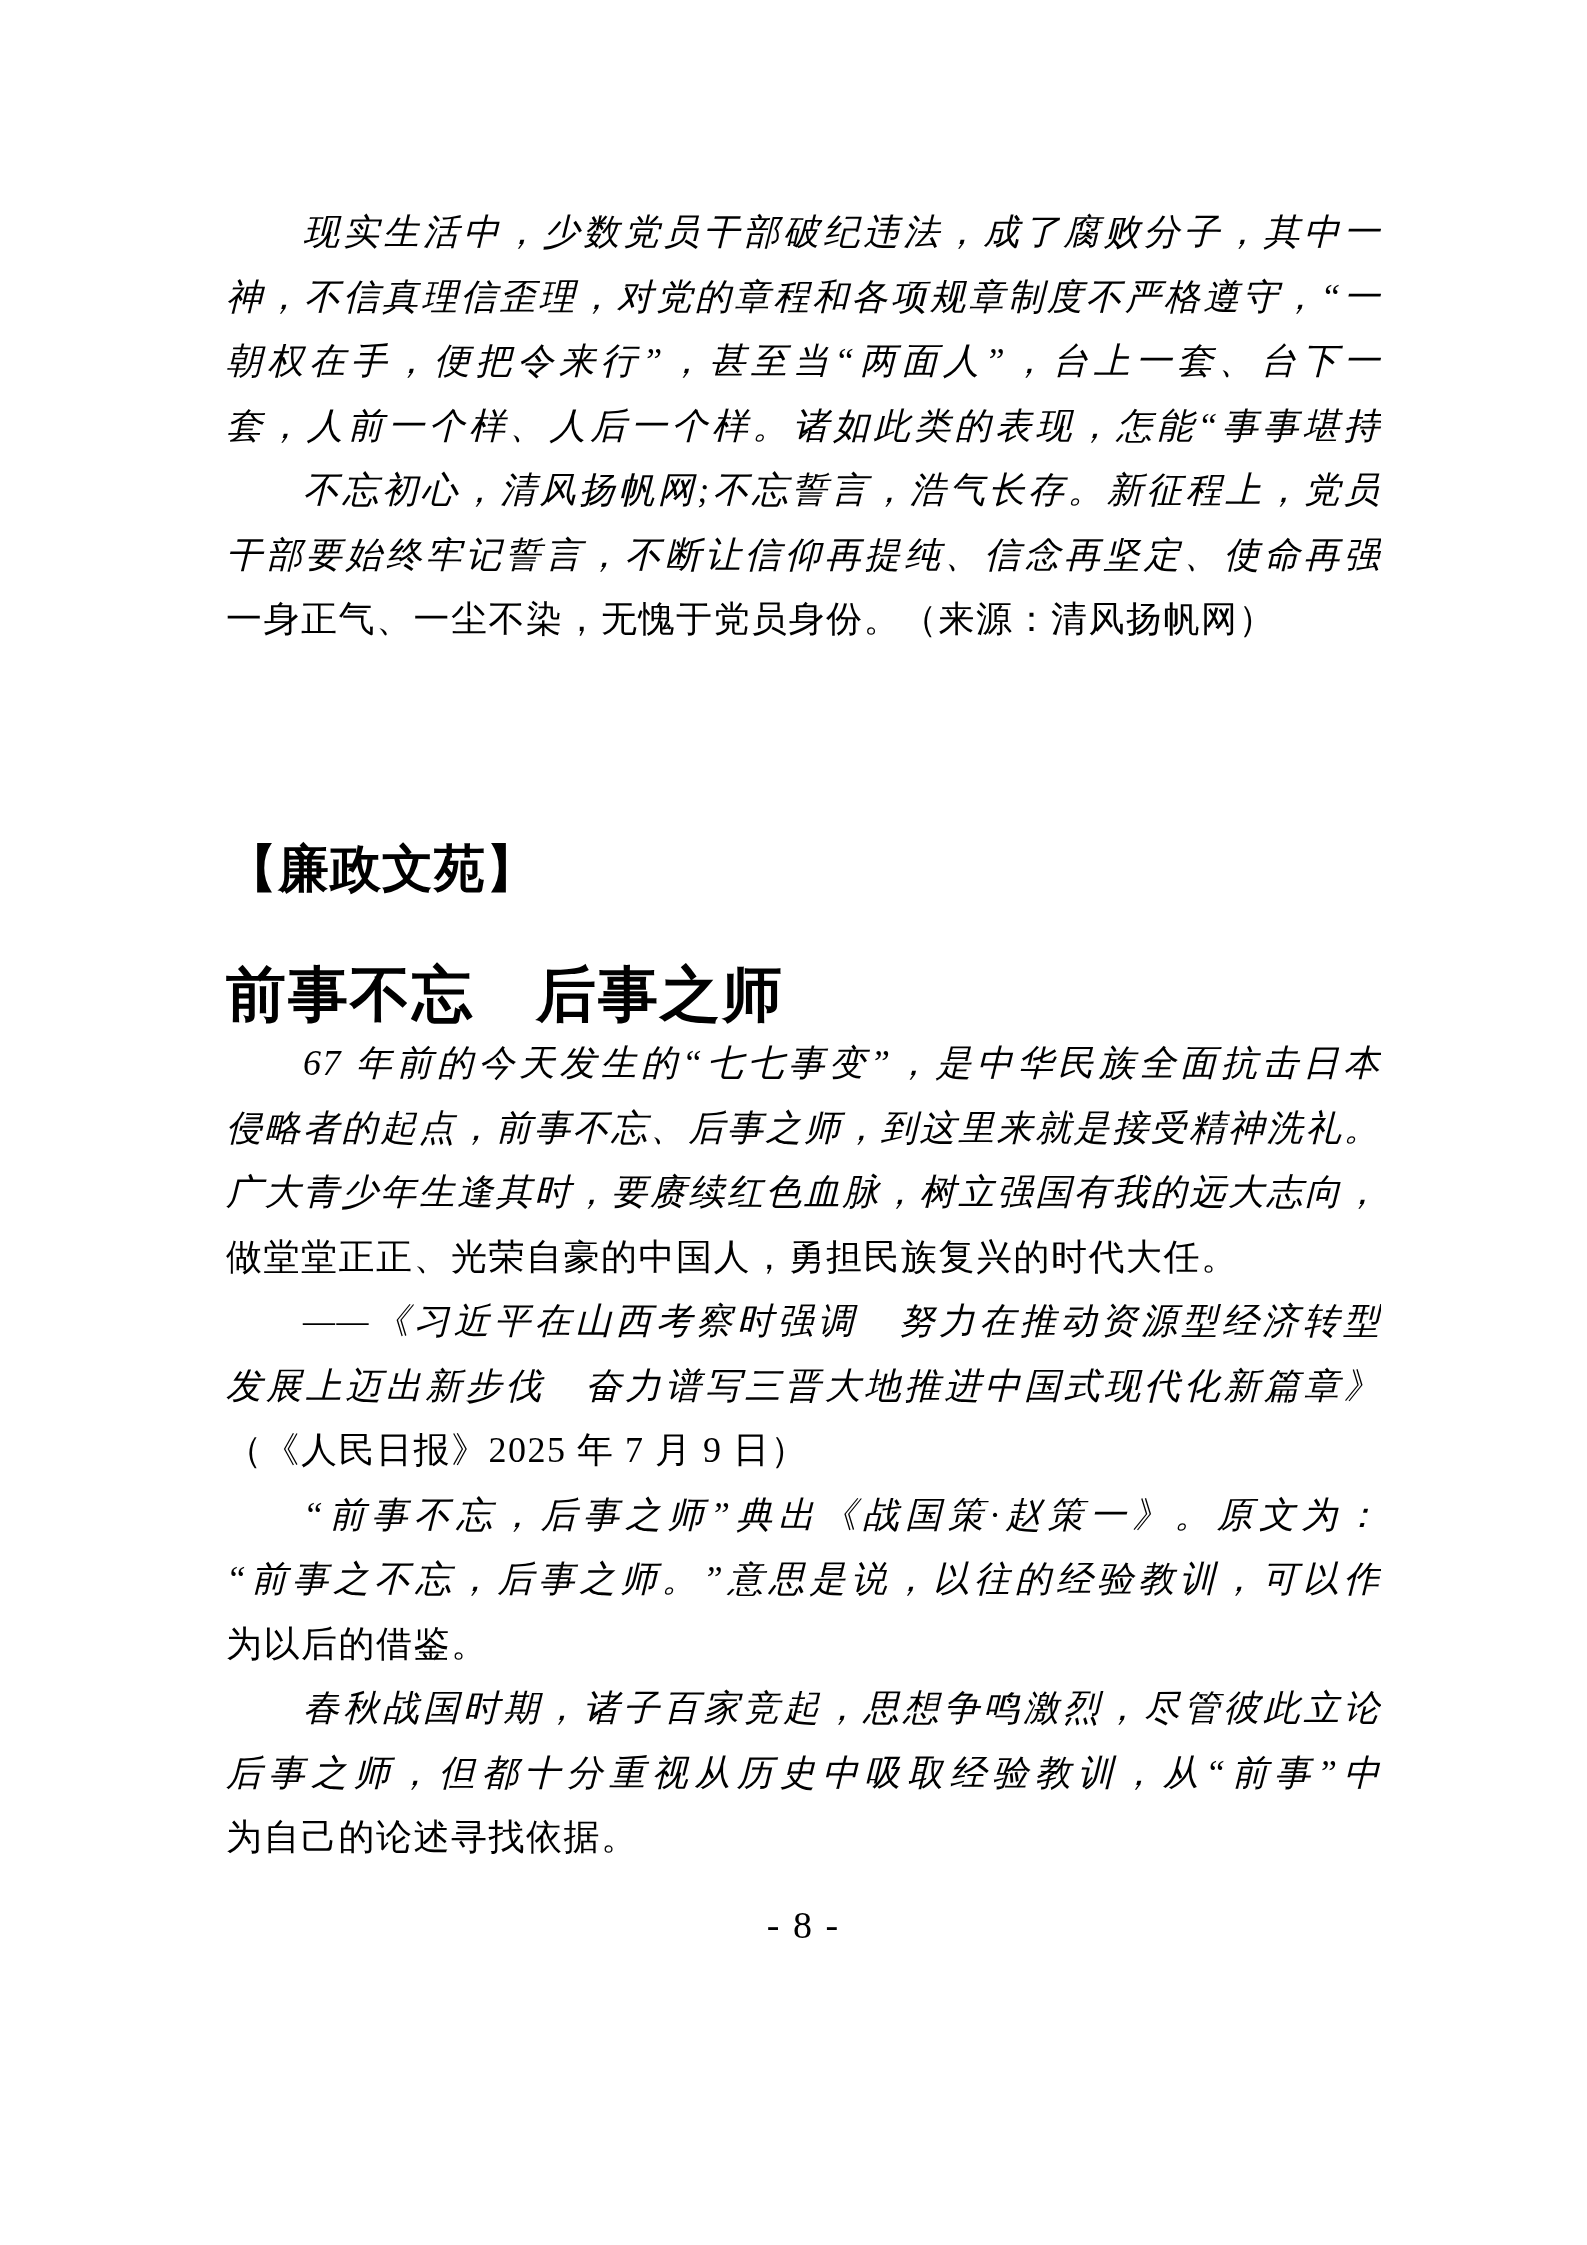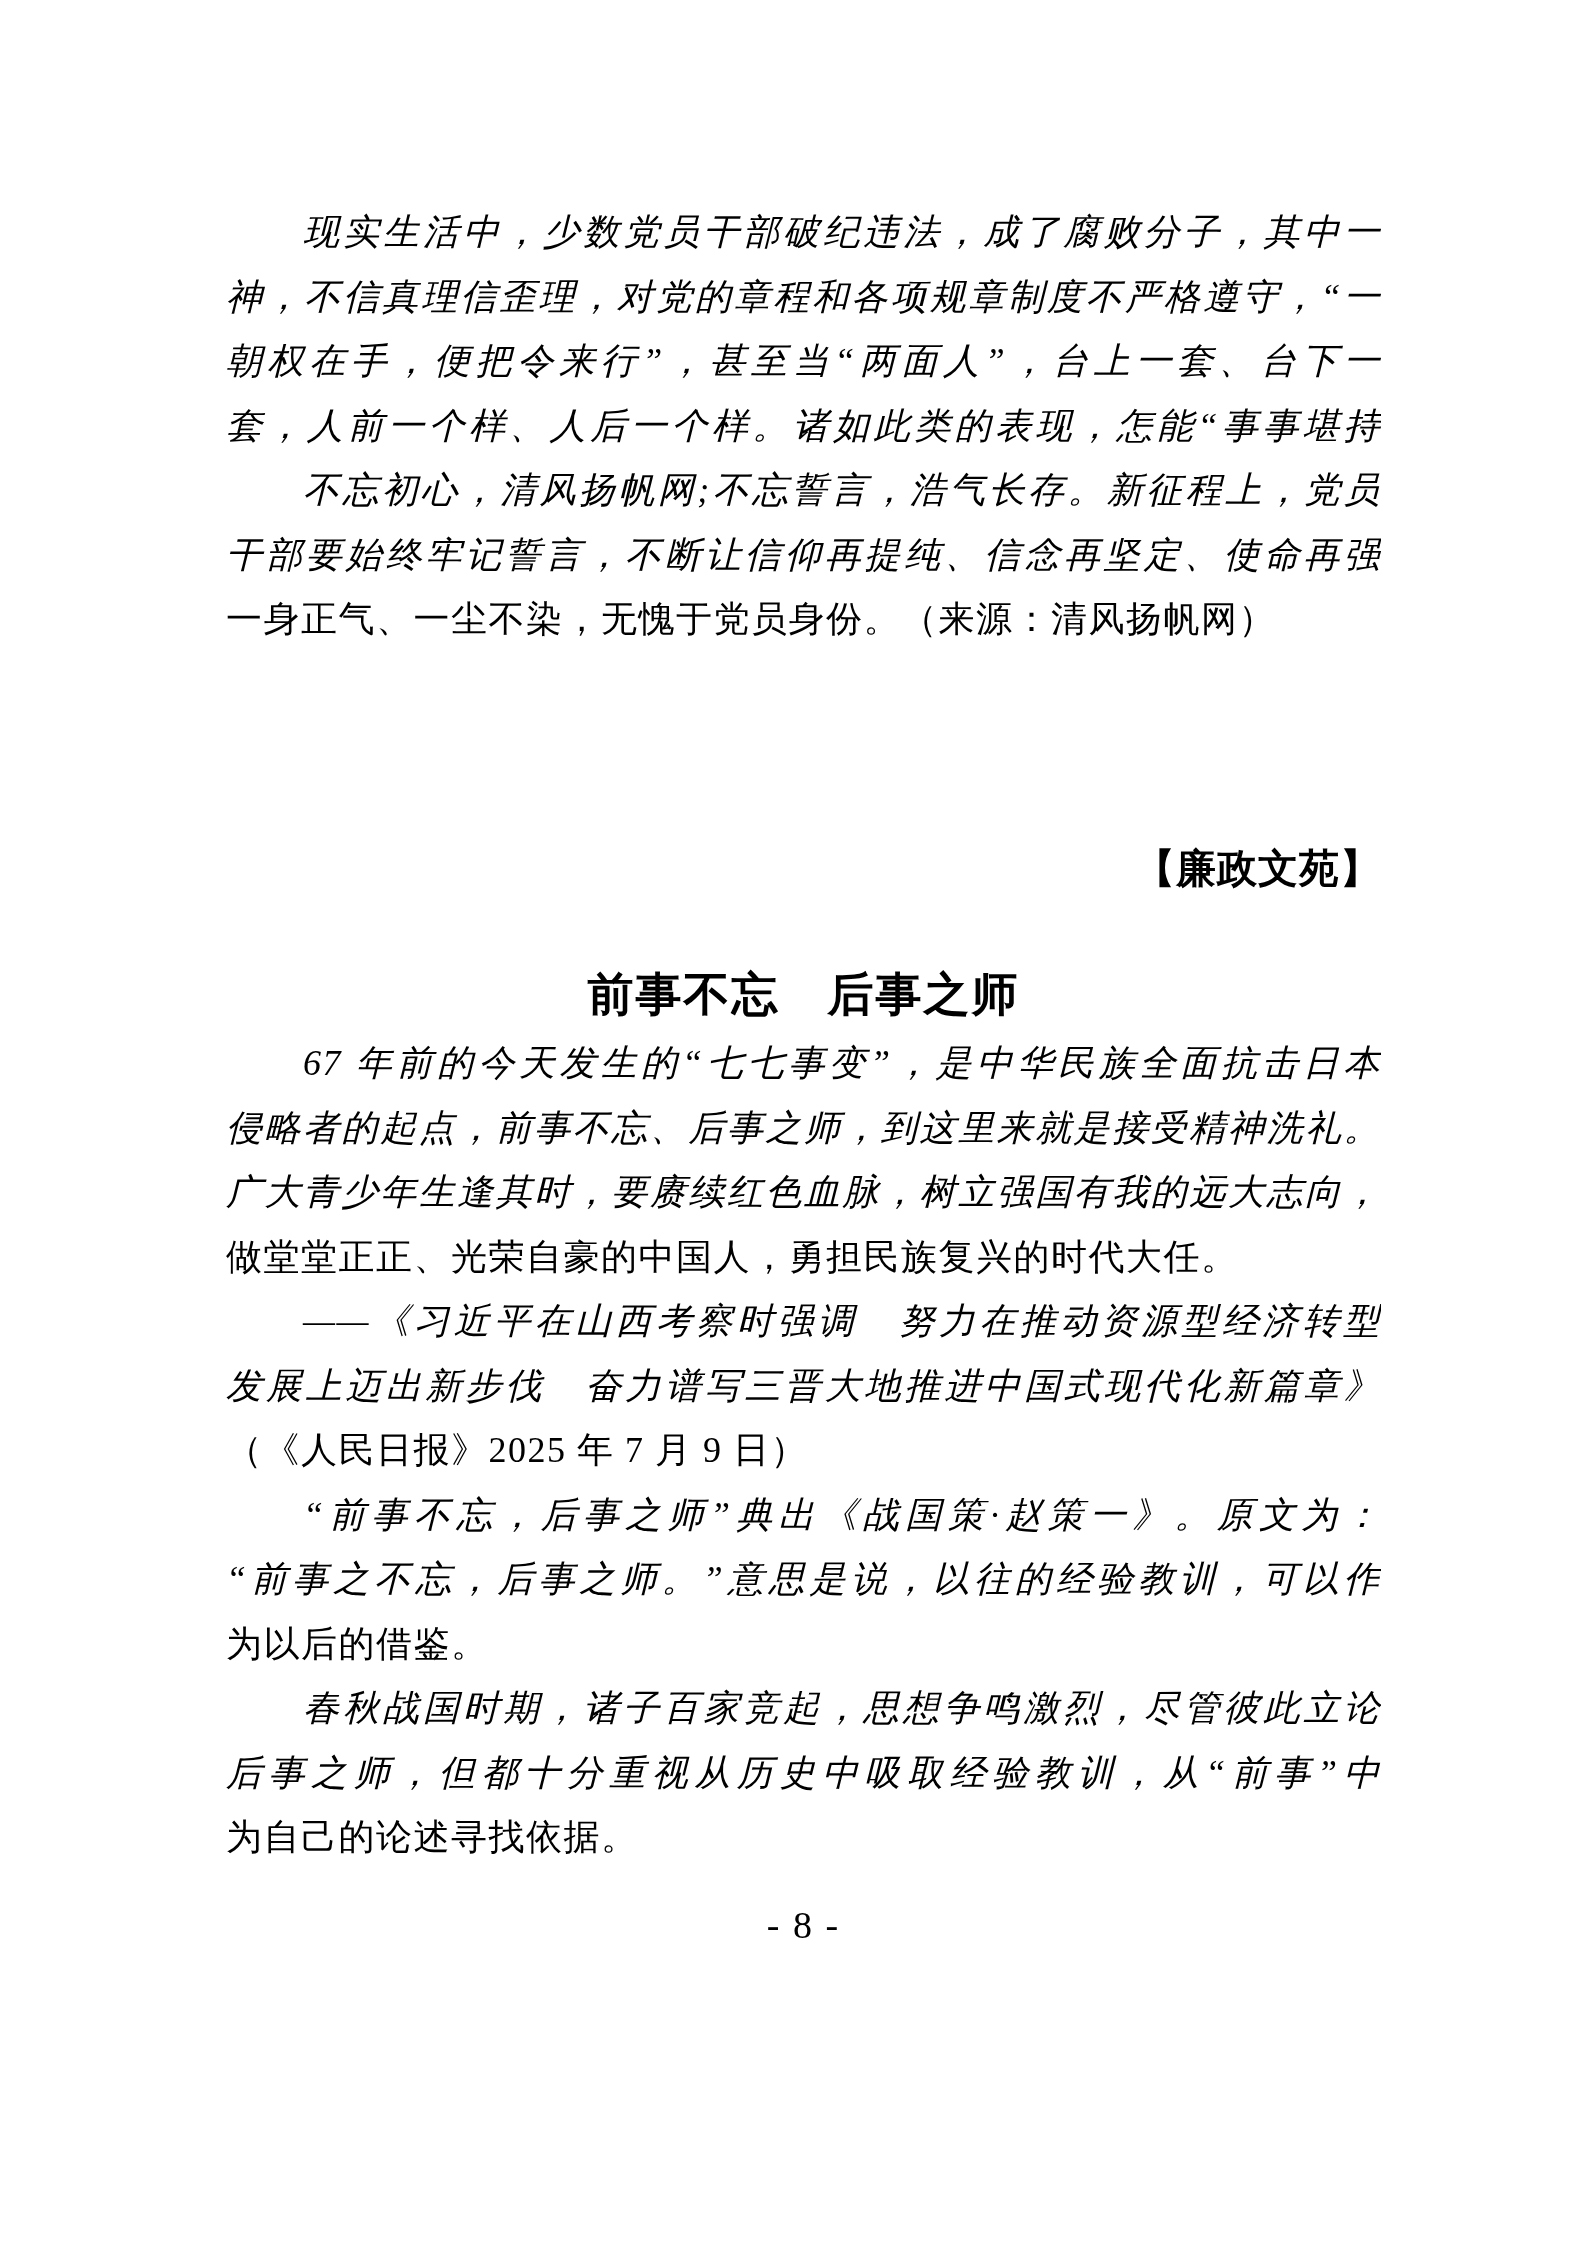--- a/index.html
+++ b/index.html
@@ -26,34 +26,32 @@
     letter-spacing: 1.5px;
     text-align: justify;
     text-align-last: left;
     overflow: hidden;
     white-space: pre-wrap;
   }
   .line.full { text-align-last: justify; font-style: italic; }
   .line.indent { text-indent: 77px; }
   .section-header {
     margin: 185px 0 0 0;
-    font-size: 40px;
+    font-size: 51px;
     line-height: 64.5px;
     height: 64.5px;
     font-weight: bold;
     letter-spacing: 1px;
-    text-align: right;
   }
   .article-title {
     margin: 58px 0 0 0;
-    font-size: 46px;
+    font-size: 60px;
     line-height: 72px;
     height: 72px;
     font-weight: bold;
-    text-align: center;
     letter-spacing: 2px;
   }
   .page-footer {
     margin-top: 33px;
     font-size: 38px;
     line-height: 44px;
     height: 44px;
     text-align: center;
     letter-spacing: 2px;
   }

